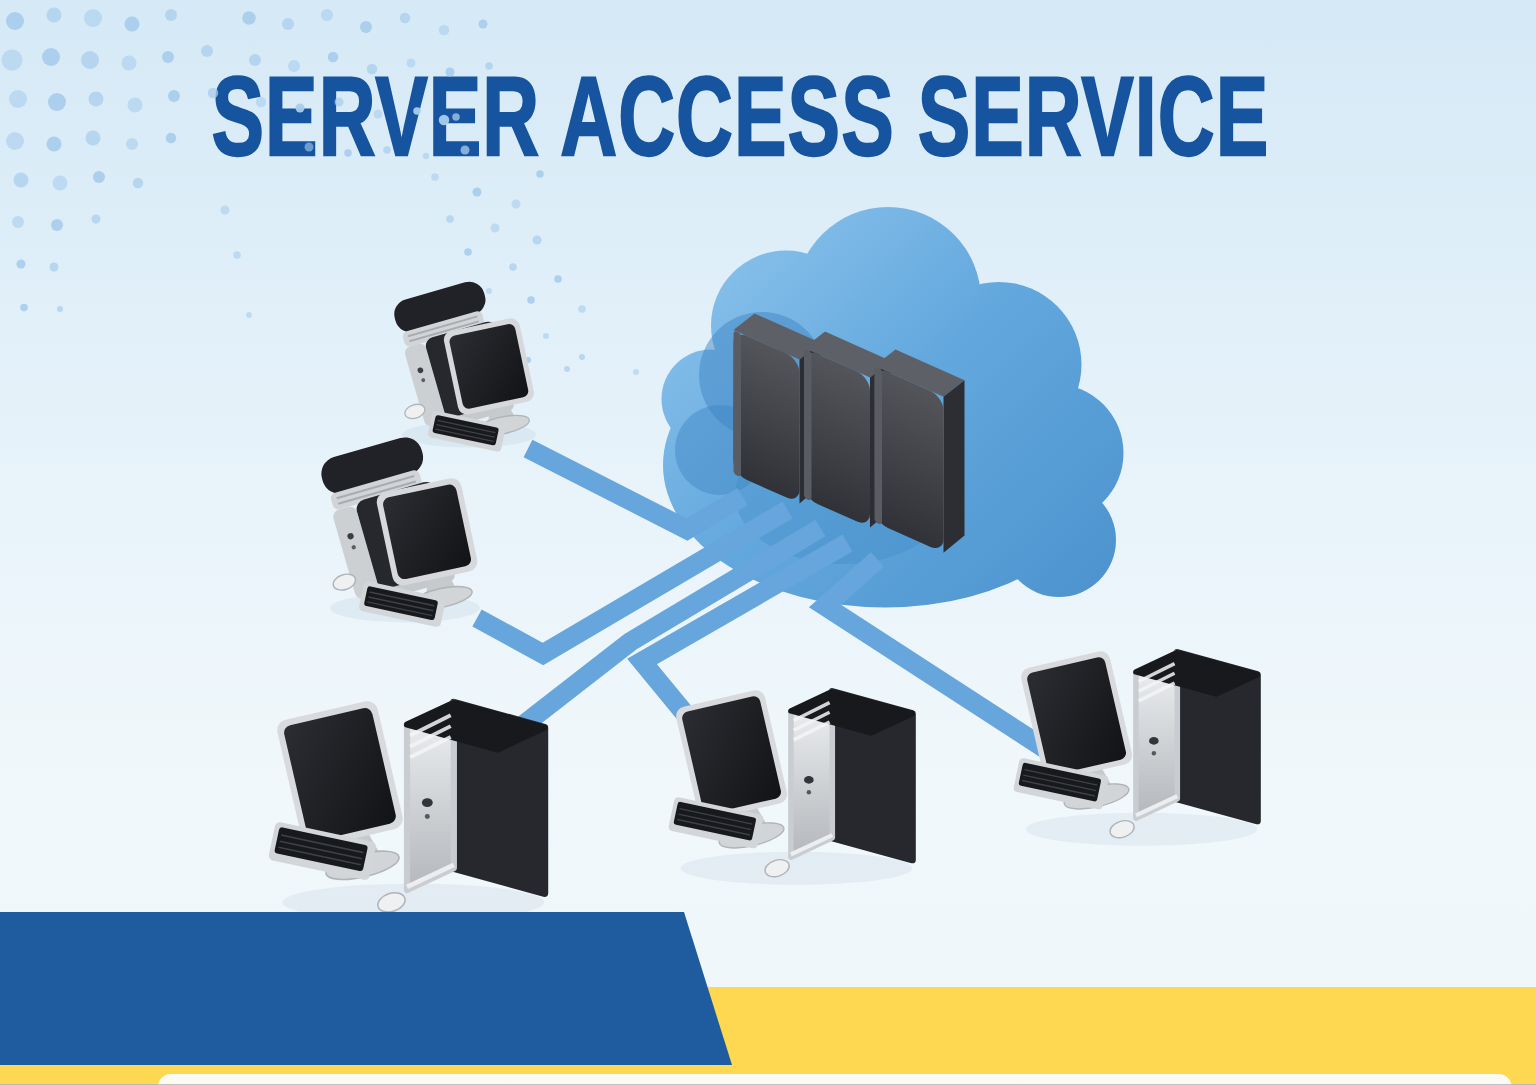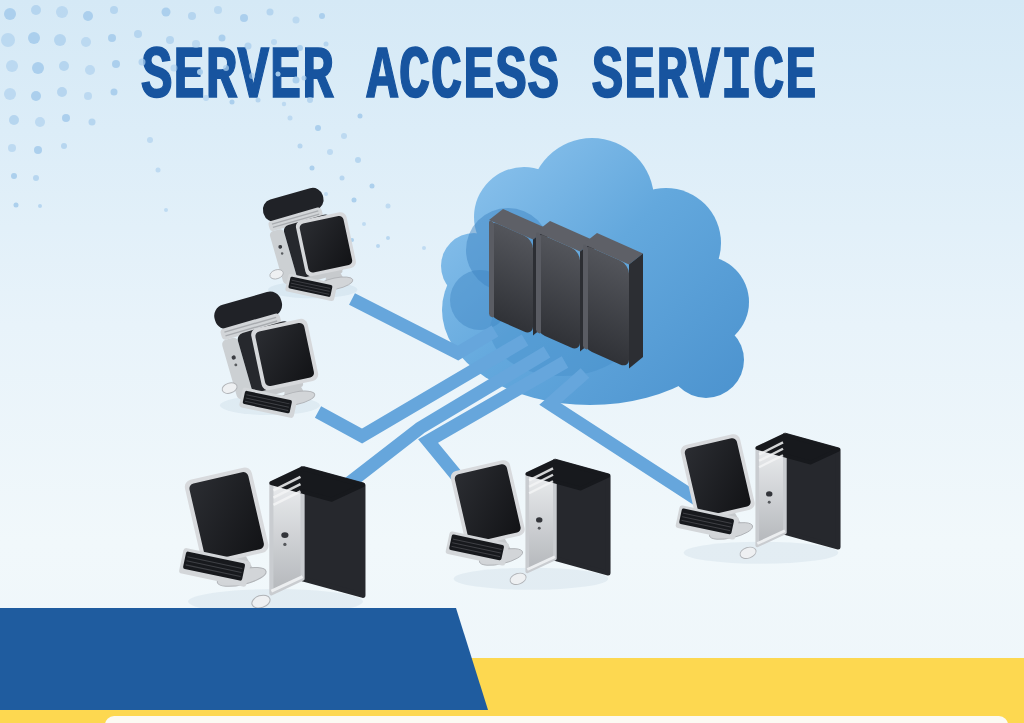--- a/index.html
+++ b/index.html
@@ -1,19 +1,19 @@
 <!DOCTYPE html>
 <html><head>
 <meta charset="utf-8">
 <style>
   html,body{margin:0;padding:0;background:#9aa4ab;}
   .stage{
     position:relative;width:1024px;height:723px;overflow:hidden;
     background:linear-gradient(180deg,#d5e9f6 0%,#dcedf8 18%,#e8f3fa 45%,#f1f8fb 75%,#eef6fa 100%);
-    font-family:Liberation Mono, monospace;
+    font-family:Liberation Sans, sans-serif;
   }
   .title{
     position:absolute;left:141px;top:40px;margin:0;
     font-size:75px;line-height:1;font-weight:700;letter-spacing:1px;
     color:var(--title,#17549f);
     -webkit-text-stroke:1.5px currentColor;
     transform:scaleX(0.70);transform-origin:0 0;white-space:nowrap;
   }
   svg.illu{position:absolute;left:0;top:0;}
 </style>

